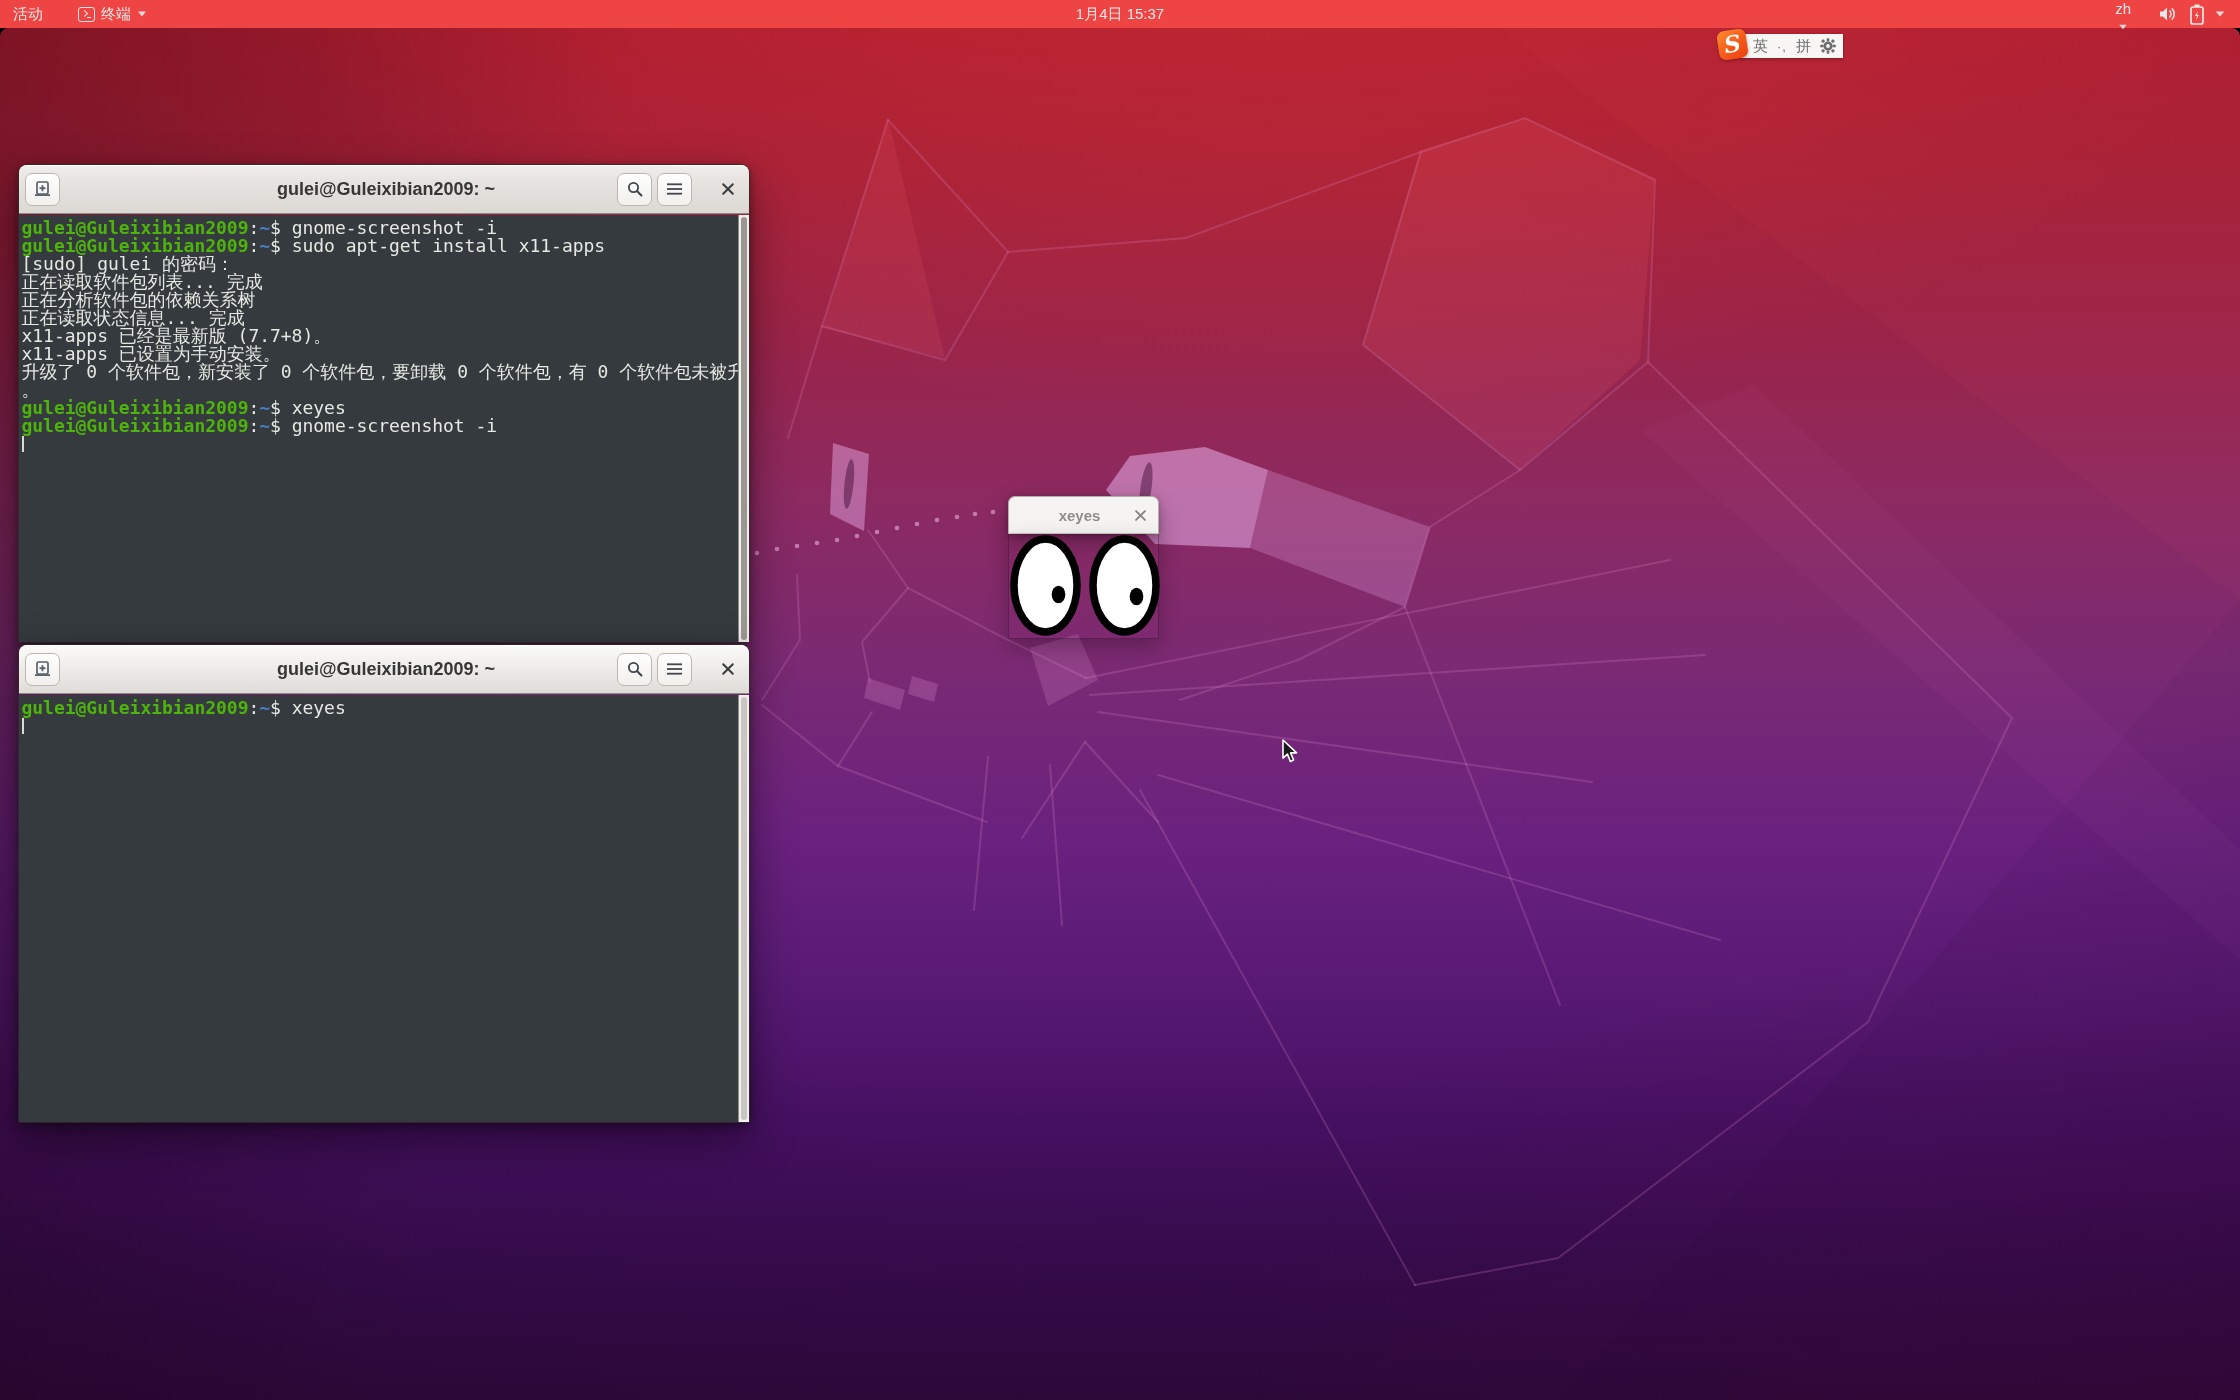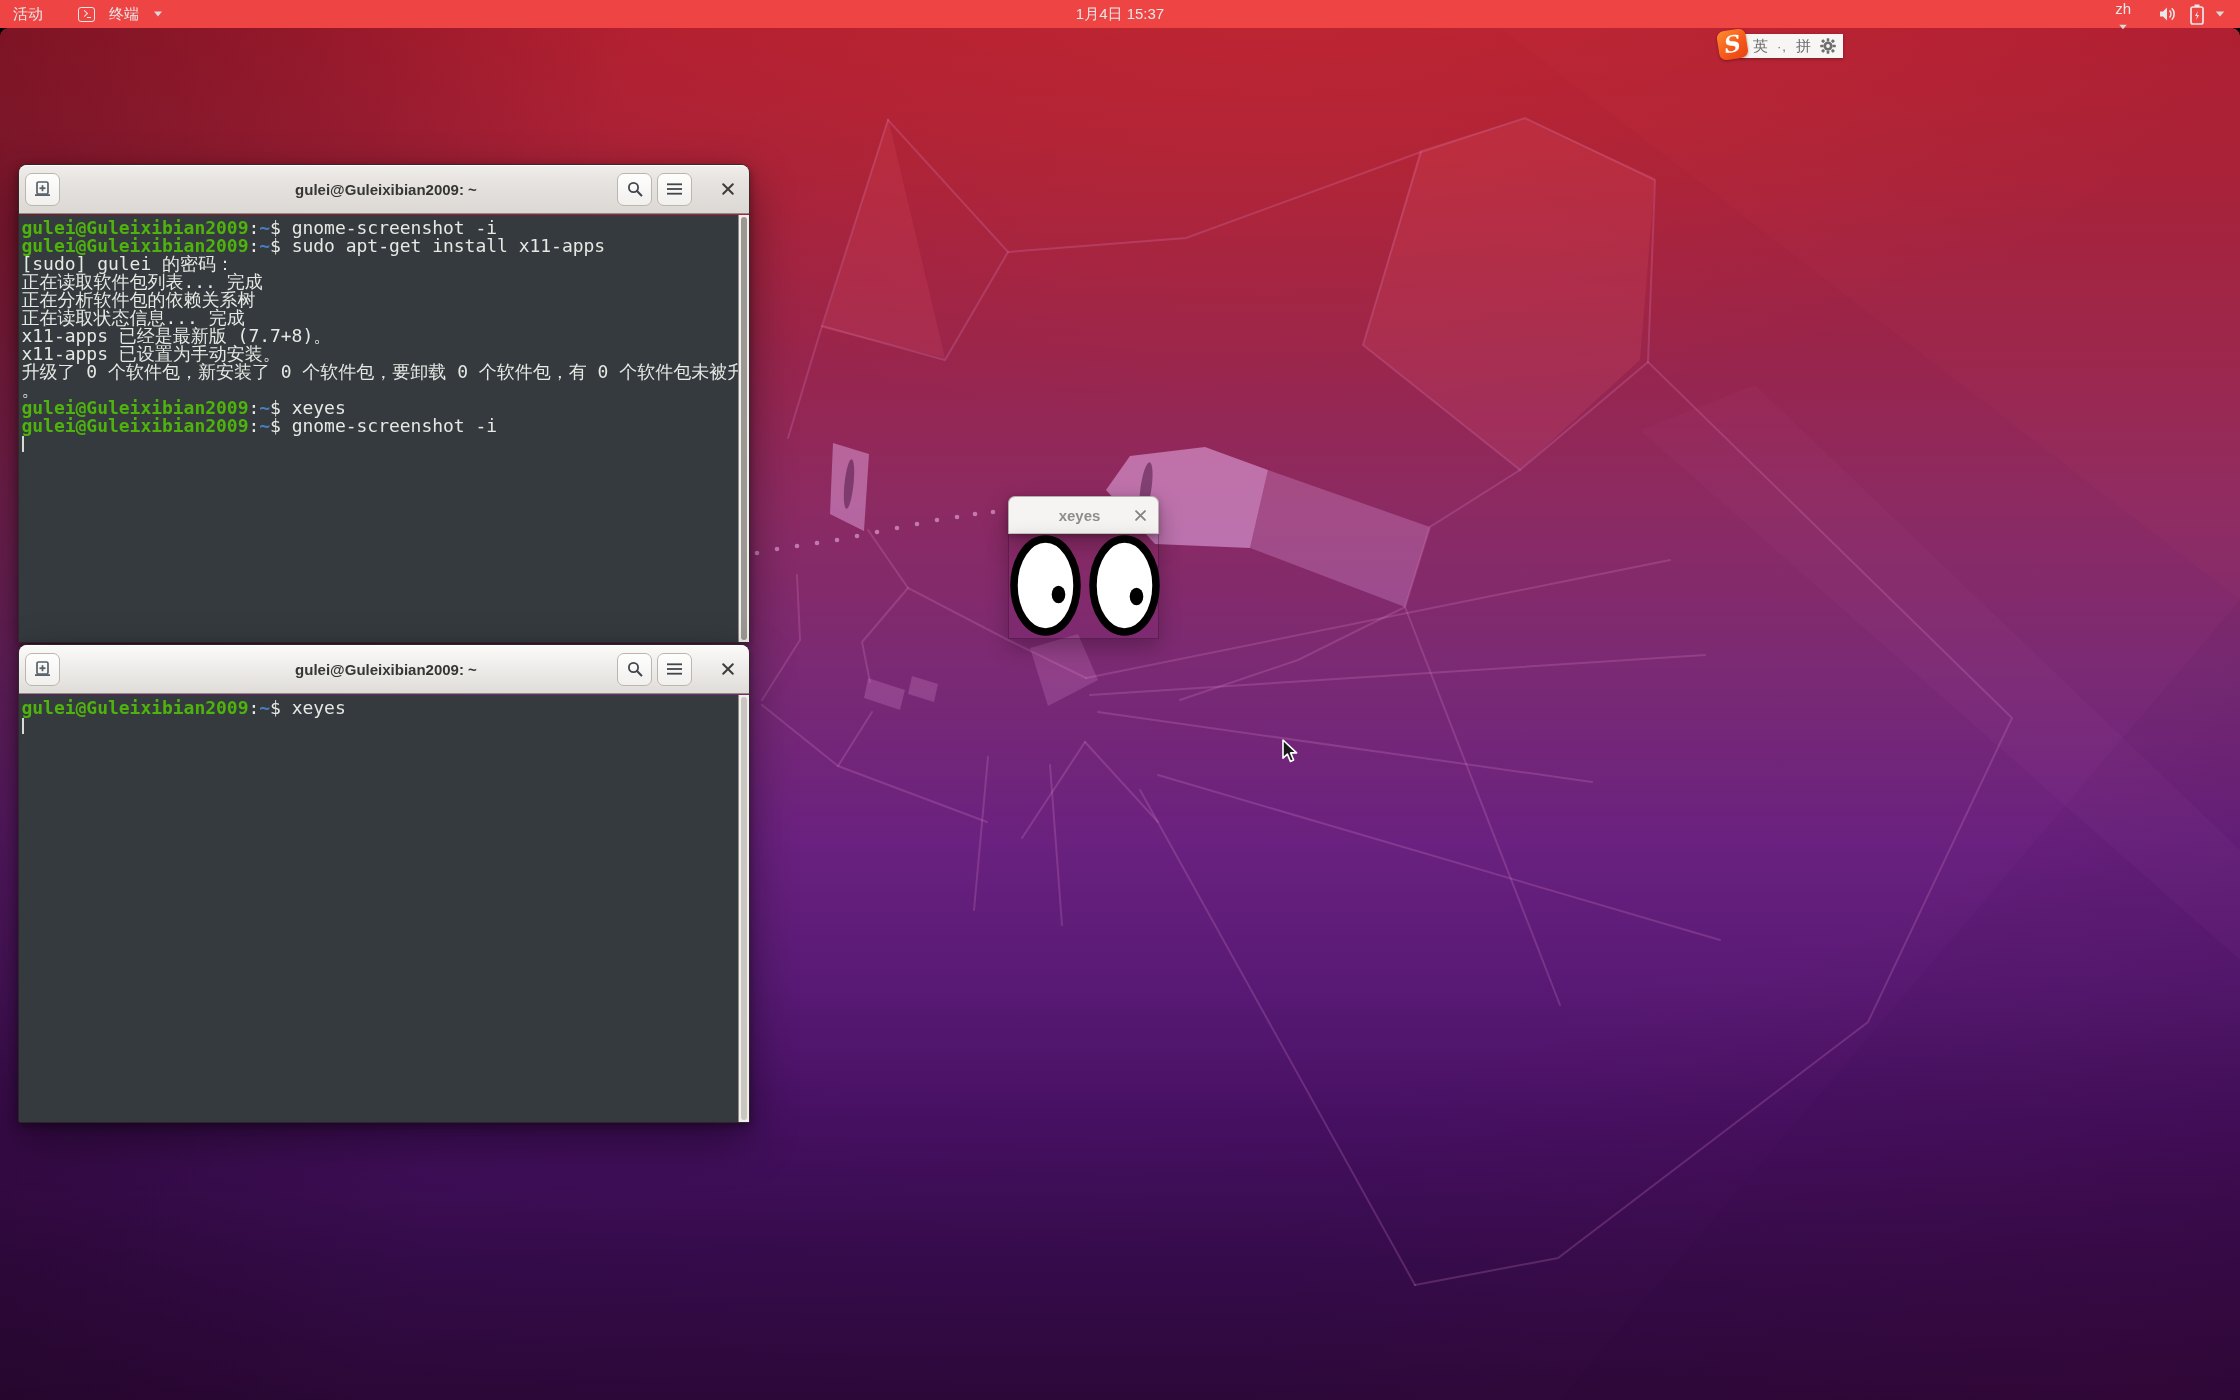--- a/index.html
+++ b/index.html
@@ -39,21 +39,21 @@
   .titlebar { height:49px; border-radius:8px 8px 0 0; position:relative;
     display:flex; align-items:center;
     background:linear-gradient(to bottom, #f1efed 0%, #e7e4e1 30%, #dcd8d4 100%);
     box-shadow:inset 0 1px 0 rgba(255,255,255,0.85);
     border-bottom:1px solid #8f8a85; }
   .titlebar.focused { background:linear-gradient(to bottom, #fbfbfa 0%, #efedeb 45%, #dfdcd8 100%); }
   .tb-btn { width:35px; height:33px; border-radius:7px;
     background:linear-gradient(to bottom,#fefefd,#f2f0ed);
     border:1px solid #bcb6b0; display:flex; align-items:center; justify-content:center; }
   .tb-btn.left { margin-left:6px; }
-  .win-title { position:absolute; left:104px; right:100px; text-align:center; font-weight:bold; font-size:15px; color:#363636; white-space:nowrap; overflow:hidden; }
+  .win-title { position:absolute; left:104px; right:100px; text-align:center; font-weight:bold; font-size:18px; color:#363636; white-space:nowrap; overflow:hidden; }
   .tb-actions { margin-left:auto; display:flex; align-items:center; gap:5px; margin-right:8px; }
   .close-x { width:26px; height:26px; display:flex; align-items:center; justify-content:center; margin-left:18px; }
 
   .term-body { position:absolute; left:0; right:0; top:50px; bottom:0; background:#343a3d; overflow:hidden; }
   .term-text { position:absolute; left:0; top:0; right:11px; bottom:0; padding:4px 0 0 2.5px;
     font-family:"DejaVu Sans Mono", monospace; font-size:18px; line-height:18px; letter-spacing:-0.03px;
     color:#e6e8e3; white-space:pre; }
   .trow { height:18px; }
   .seg-g { color:#4fb30e; font-weight:bold; }
   .seg-b { color:#4a7dc0; font-weight:bold; }
@@ -153,21 +153,21 @@
       <circle cx="993" cy="512" r="2.3"></circle>
     </g>
   </svg>
 </div>
 
 <div class="topbar">
   <div class="tb-left">
     <div class="tb-item" style="padding:0 13px;">
       <span>活动</span>
     </div>
-    <div class="tb-item" style="gap:14px; padding-left:22px;">
+    <div class="tb-item" style="gap:6px; padding-left:22px;">
       <span class="term-app-icon"></span>
       <span>终端</span>
       <span class="caret-down" style="transform:scale(0.8);"></span>
     </div>
   </div>
   <div class="tb-center">
     <span style="pointer-events:auto;">1月4日 15:37</span>
   </div>
   <div class="tb-right">
     <div class="tb-item" style="gap:7px; padding-right:16px;flex-direction:column;">

